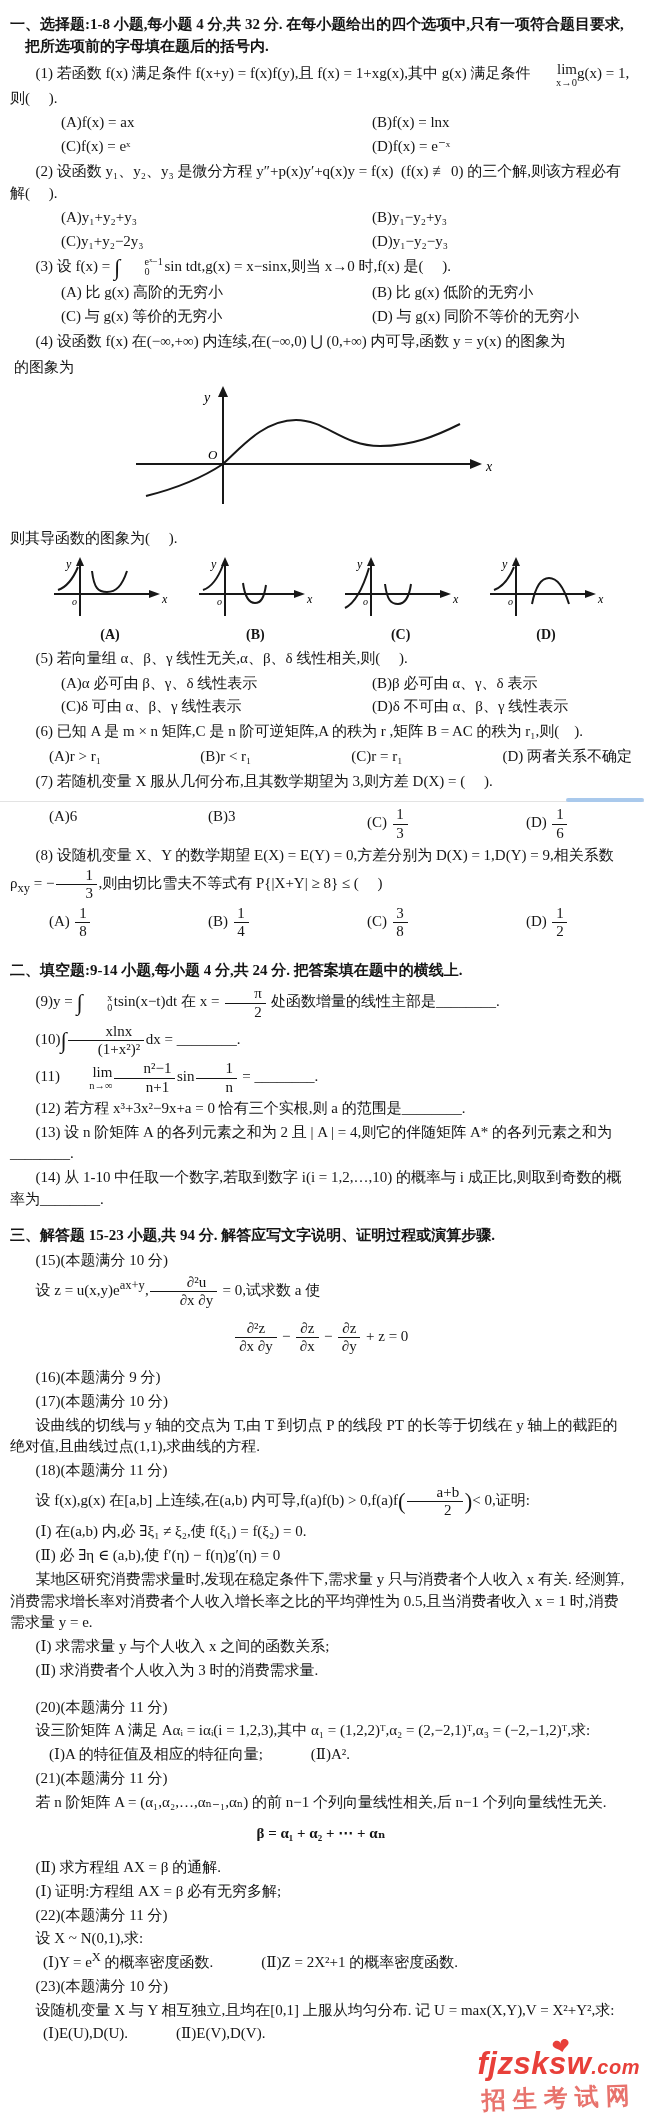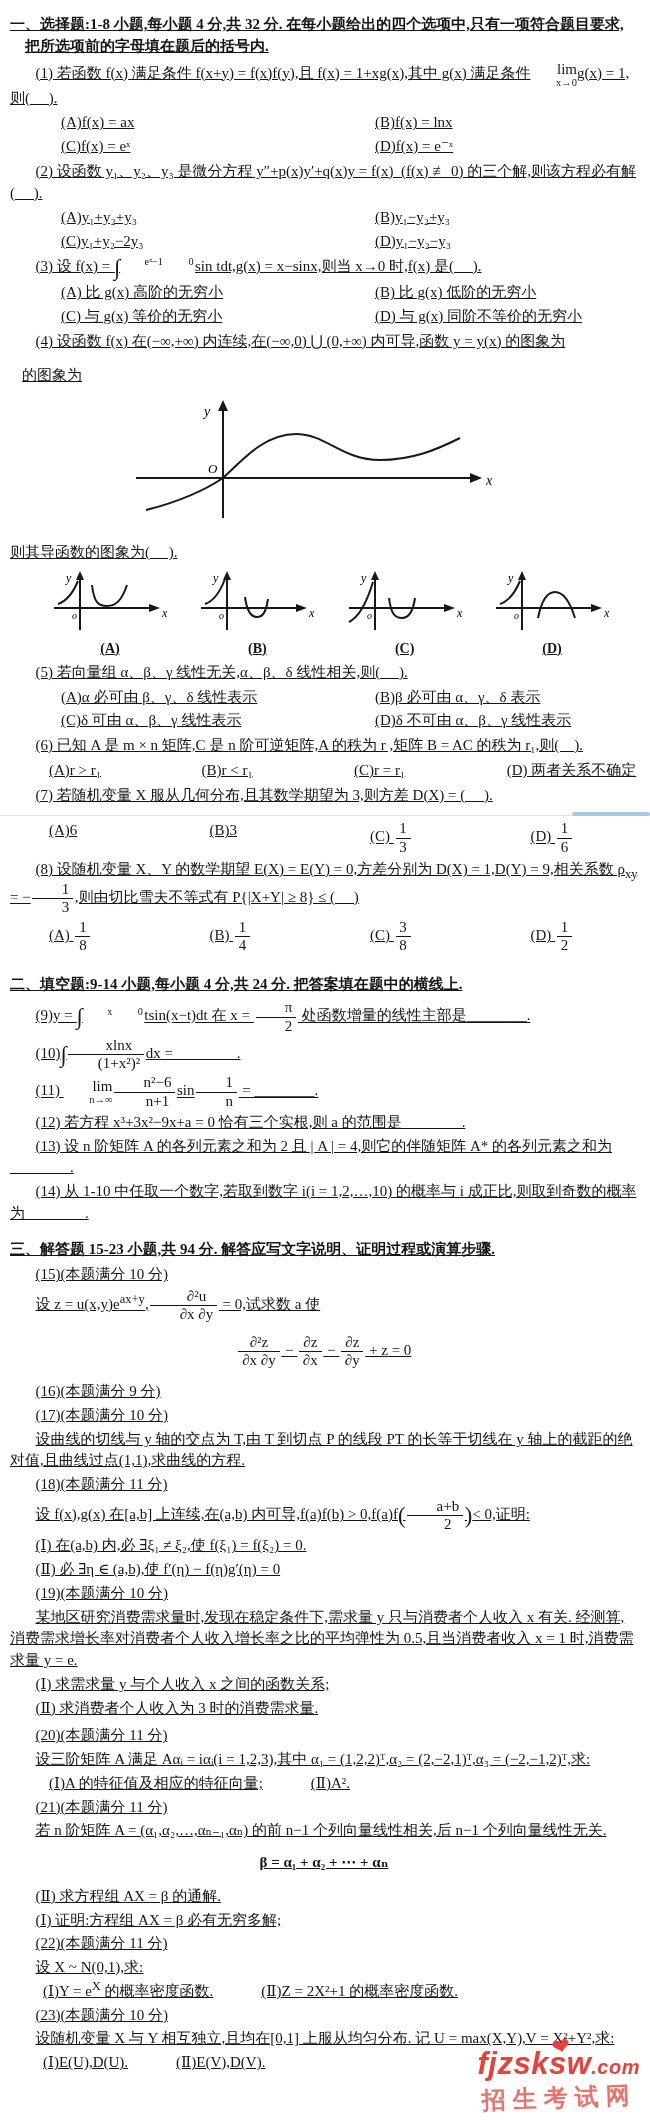--- a/index.html
+++ b/index.html
@@ -1,38 +1,38 @@
 <!DOCTYPE html>
 <html><head>
 <meta charset="utf-8">
 <style>
   html,body{margin:0;padding:0;background:#ffffff;}
   .page{
     position:relative;
     width:650px;height:2126px;overflow:hidden;box-sizing:border-box;
     background:#ffffff;color:#151515;
-    padding:8px 12px 0 10px;
+    padding:8px 18px 0 10px;
     font-family:"Liberation Serif","DejaVu Serif",serif;
-    font-size:15px;line-height:1.45;text-decoration:underline;
+    font-size:15px;line-height:1.45;
   }
   .sec-title{font-weight:700;margin:6px 0 4px 0;padding-left:1em;text-indent:-1em;}
   .stem{margin:2px 0;text-indent:1.7em;}
   .noindent{text-indent:0;margin-top:9px;}
   .opts2{display:flex;flex-wrap:wrap;margin:1px 0;}
   .opts2 .opt{width:50%;box-sizing:border-box;padding-left:3.4em;margin:1px 0;}
   .opts4{display:flex;margin:1px 0;gap:14px;}
   .opts4 .opt{width:25%;box-sizing:border-box;padding-left:2.6em;margin:1px 0;}
   .frac{display:inline-block;text-align:center;vertical-align:middle;padding:0 .12em;}
   .frac .fn{display:block;border-bottom:1px solid currentColor;line-height:1.15;padding:0 .25em;}
   .frac .fd{display:block;line-height:1.15;padding:0 .25em;}
   .lim{display:inline-block;text-align:right;vertical-align:middle;}
   .lim .lt{display:block;line-height:1;}
   .lim .lb{display:block;font-size:.7em;line-height:1.05;}
   .int-sign{font-size:1.5em;vertical-align:-0.18em;line-height:1;}
-  .int-lims{display:inline-flex;flex-direction:row;justify-content:space-between;
+  .int-lims{display:inline-flex;flex-direction:column;justify-content:space-between;
             height:2em;font-size:.68em;line-height:1;vertical-align:middle;margin:0 .15em 0 -1px;}
   .int-lims .u{display:block;}
   .int-lims .l{display:block;}
   .bigp{font-size:1.5em;vertical-align:-0.18em;line-height:1;}
   .eq-center{text-align:center;margin:10px 0 12px 0;}
   .graph-wrap{margin:6px 0 4px 118px;}
   .minis{display:flex;justify-content:space-between;padding:4px 26px 0 40px;margin-bottom:6px;}
   .mini{text-align:center;}
   .mini .cap{font-weight:700;font-size:14px;line-height:1.1;}
   .divider{position:relative;height:0;border-top:1px solid #e3e3e3;margin:9px -12px 3px -10px;}
@@ -82,21 +82,21 @@
     <div class="opts2">
       <span class="opt">(A) 比 g(x) 高阶的无穷小</span>
       <span class="opt">(B) 比 g(x) 低阶的无穷小</span>
       <span class="opt">(C) 与 g(x) 等价的无穷小</span>
       <span class="opt">(D) 与 g(x) 同阶不等价的无穷小</span>
     </div>
   </div>
 
   <div>
     <p class="stem">(4) 设函数 f(x) 在(−∞,+∞) 内连续,在(−∞,0) ⋃ (0,+∞) 内可导,函数 y = y(x) 的图象为</p>
-    <p class="stem noindent" style="margin:12px;">的图象为</p>
+    <p class="stem noindent" style="margin:4px;">的图象为</p>
     <div class="graph-wrap">
       <svg width="380" height="128" viewBox="0 0 380 128">
         <line x1="8" y1="80" x2="344" y2="80" stroke="#181818" stroke-width="2"></line>
         <polygon points="342,75 354,80 342,85" fill="#181818"></polygon>
         <line x1="95" y1="120" x2="95" y2="10" stroke="#181818" stroke-width="2"></line>
         <polygon points="90,13 95,2 100,13" fill="#181818"></polygon>
         <path d="M18,112 C50,104 74,94 95,80 C112,65 135,36 168,36 C198,36 214,62 252,62 C284,62 308,52 332,40" fill="none" stroke="#181818" stroke-width="2"></path>
         <text x="76" y="18" font-size="14">y</text>
         <text x="358" y="87" font-size="14">x</text>
         <text x="80" y="75" font-size="13">O</text>
@@ -208,21 +208,21 @@
 
   <p class="sec-title" style="margin-top:18px;">二、填空题:9-14 小题,每小题 4 分,共 24 分. 把答案填在题中的横线上.</p>
 
   <p class="stem"><span>(9)y = </span><span class="int-sign">∫</span><span class="int-lims">
         <span class="u">x</span>
         <span class="l">0</span>
       </span><span>tsin(x−t)dt 在 x = </span><span class="frac"><span class="fn">π</span><span class="fd">2</span></span><span> 处函数增量的线性主部是________.</span></p>
 
   <p class="stem"><span>(10)</span><span class="int-sign">∫</span><span class="frac"><span class="fn">xlnx</span><span class="fd">(1+x²)²</span></span><span>dx = ________.</span></p>
 
-  <p class="stem"><span>(11) </span><span class="lim"><span class="lt">lim</span><span class="lb">n→∞</span></span><span class="frac"><span class="fn">n²−6</span><span class="fd">n+1</span></span><span>sin</span><span class="frac"><span class="fn">1</span><span class="fd">n</span></span><span> = ________.</span></p>
+  <p class="stem"><span>(11) </span><span class="lim"><span class="lt">lim</span><span class="lb">n→∞</span></span><span class="frac"><span class="fn">n²−1</span><span class="fd">n+1</span></span><span>sin</span><span class="frac"><span class="fn">1</span><span class="fd">n</span></span><span> = ________.</span></p>
 
   <p class="stem">(12) 若方程 x³+3x²−9x+a = 0 恰有三个实根,则 a 的范围是________.</p>
   <p class="stem">(13) 设 n 阶矩阵 A 的各列元素之和为 2 且 | A | = 4,则它的伴随矩阵 A* 的各列元素之和为________.</p>
   <p class="stem">(14) 从 1-10 中任取一个数字,若取到数字 i(i = 1,2,…,10) 的概率与 i 成正比,则取到奇数的概率为________.</p>
 
   <p class="sec-title" style="margin-top:14px;">三、解答题 15-23 小题,共 94 分. 解答应写文字说明、证明过程或演算步骤.</p>
 
   <div>
     <p class="stem">(15)(本题满分 10 分)</p>
     <p class="stem"><span>设 z = u(x,y)e</span><sup>ax+y</sup><span>,</span><span class="frac"><span class="fn">∂²u</span><span class="fd">∂x ∂y</span></span><span> = 0,试求数 a 使</span></p>
@@ -246,28 +246,27 @@
   </div>
 
   <div>
     <p class="stem">(18)(本题满分 11 分)</p>
     <p class="stem"><span>设 f(x),g(x) 在[a,b] 上连续,在(a,b) 内可导,f(a)f(b) &gt; 0,f(a)f</span><span class="bigp">(</span><span class="frac"><span class="fn">a+b</span><span class="fd">2</span></span><span class="bigp">)</span><span>&lt; 0,证明:</span></p>
     <p class="parts-row">(Ⅰ) 在(a,b) 内,必 ∃ξ₁ ≠ ξ₂,使 f(ξ₁) = f(ξ₂) = 0.</p>
     <p class="parts-row">(Ⅱ) 必 ∃η ∈ (a,b),使 f′(η) − f(η)g′(η) = 0</p>
   </div>
 
   <div>
-    <p class="stem">(19)(本题满分 10 分)</p>
     <p class="stem">某地区研究消费需求量时,发现在稳定条件下,需求量 y 只与消费者个人收入 x 有关. 经测算,消费需求增长率对消费者个人收入增长率之比的平均弹性为 0.5,且当消费者收入 x = 1 时,消费需求量 y = e.</p>
     <p class="parts-row">(Ⅰ) 求需求量 y 与个人收入 x 之间的函数关系;</p>
     <p class="parts-row">(Ⅱ) 求消费者个人收入为 3 时的消费需求量.</p>
   </div>
 
   <div>
-    <p class="stem" style="margin-top:6px;">(20)(本题满分 11 分)</p>
+    <p class="stem" style="margin-top:15px;">(20)(本题满分 11 分)</p>
     <p class="stem">设三阶矩阵 A 满足 Aαᵢ = iαᵢ(i = 1,2,3),其中 α₁ = (1,2,2)ᵀ,α₂ = (2,−2,1)ᵀ,α₃ = (−2,−1,2)ᵀ,求:</p>
     <p class="parts-row" style="text-indent:2.6em;"><span>(Ⅰ)A 的特征值及相应的特征向量;</span><span class="gap"></span><span>(Ⅱ)A².</span></p>
   </div>
 
   <div>
     <p class="stem">(21)(本题满分 11 分)</p>
     <p class="stem">若 n 阶矩阵 A = (α₁,α₂,…,αₙ₋₁,αₙ) 的前 n−1 个列向量线性相关,后 n−1 个列向量线性无关.</p>
     <div class="eq-center" style="font-weight:700;">β = α₁ + α₂ + ⋯ + αₙ</div>
     <p class="parts-row">(Ⅱ) 求方程组 AX = β 的通解.</p>
     <p class="parts-row">(Ⅰ) 证明:方程组 AX = β 必有无穷多解;</p>

